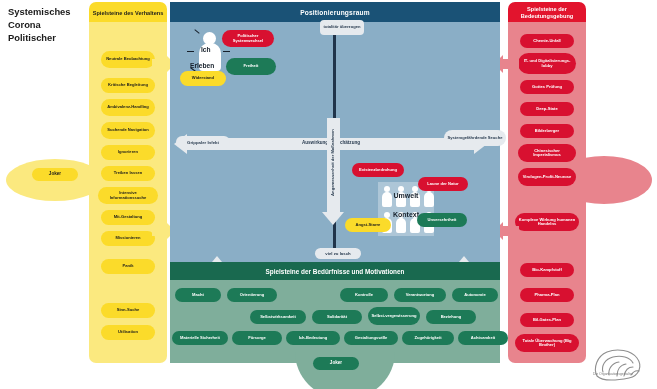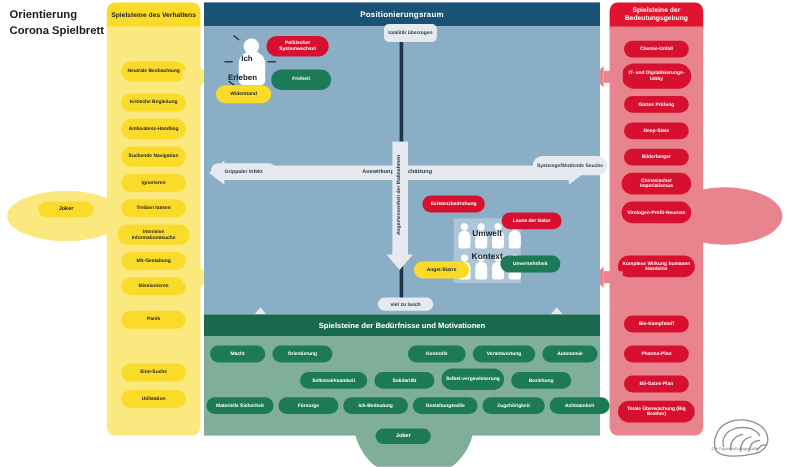--- a/index.html
+++ b/index.html
@@ -134,21 +134,21 @@
 
   
   .logo{position:absolute;right:4px;bottom:3px;width:66px;height:44px;}
   .logo-cap{position:absolute;left:6px;bottom:10px;font-size:3.4px;color:#7b7b7b;}
 </style>
 </head>
 <body>
 
 <div id="board">
 
-  <div class="title">Orientierung Corona Spielbrett</div>
+  <div class="title">Systemisches Corona Politischer</div>
 
   <div class="blob blob-y" style="left:6px;top:159px;width:98px;height:42px;"></div>
   <div class="pill sm joker-y" style="left:32px;top:168px;width:46px;height:13px;font-size:4.6px;">Joker</div>
 
   <div class="blob blob-r" style="left:556px;top:156px;width:96px;height:48px;"></div>
 
   <div class="col-yellow-head">Spielsteine des Verhaltens</div>
   <div class="col-yellow-body"></div>
 
   <div class="pill sm y-pill" style="left:101px;top:51px;width:54px;height:17px;">Neutrale Beobachtung</div>

